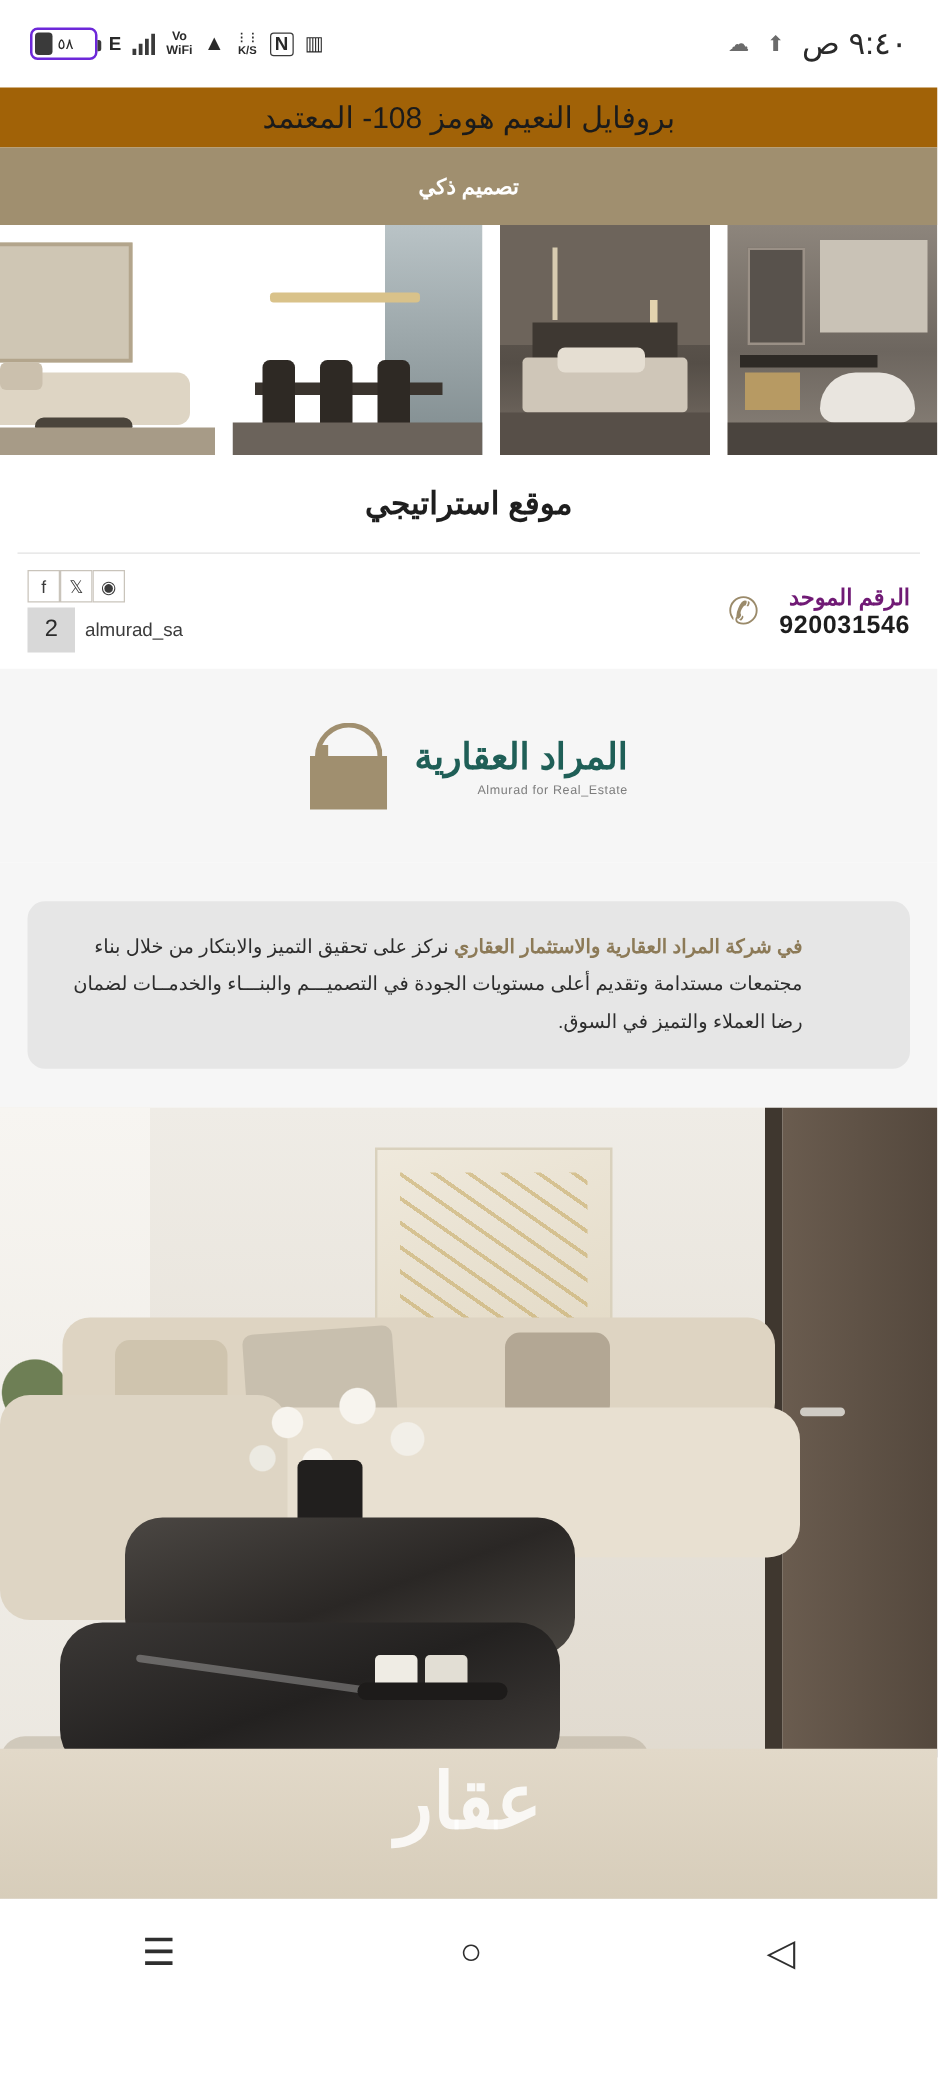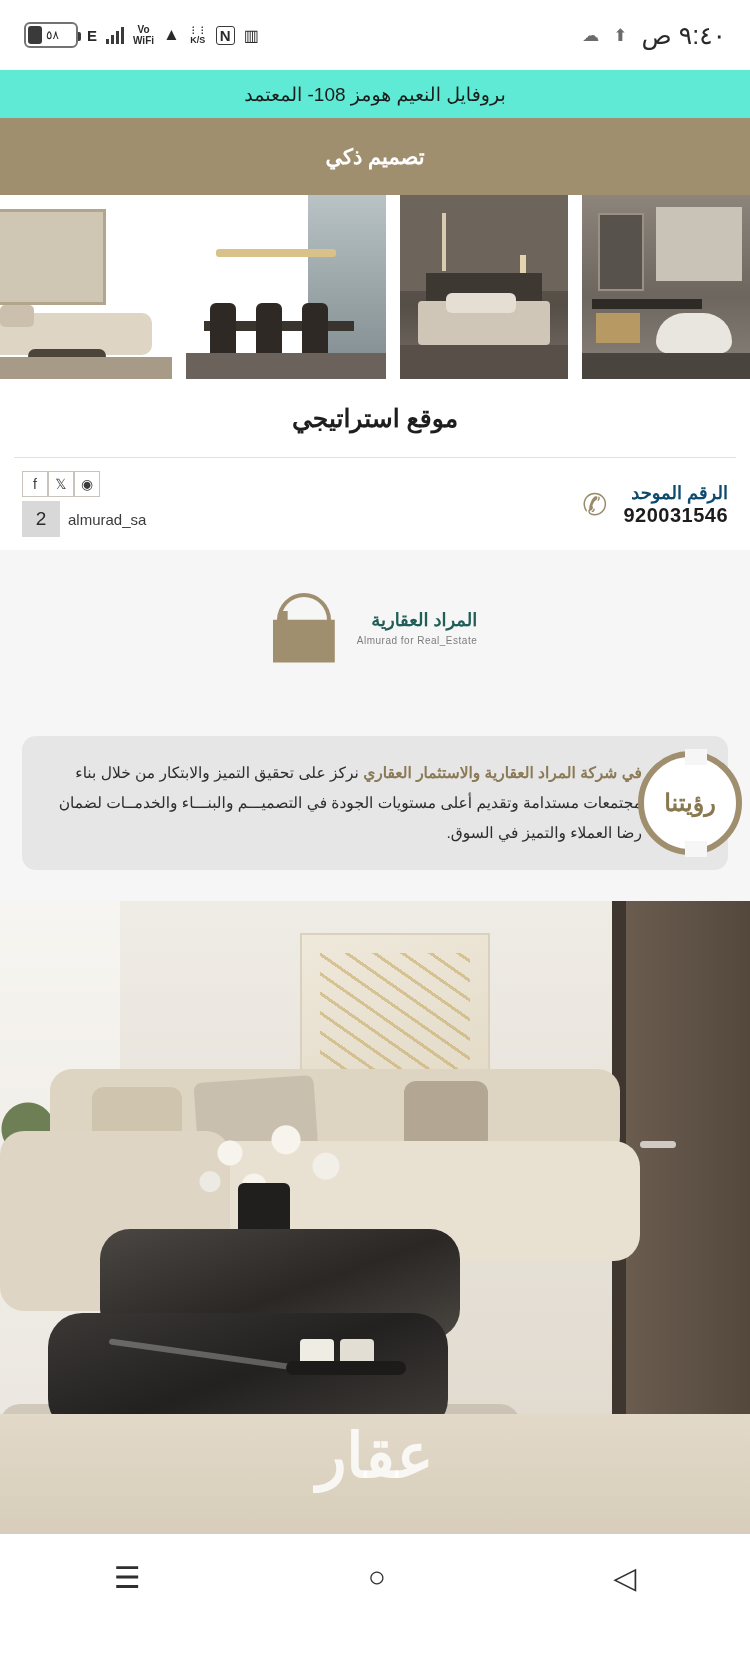--- a/index.html
+++ b/index.html
@@ -19,21 +19,21 @@
     align-items: center;
     justify-content: space-between;
     padding: 0 24px;
     color: #2a2a2a;
     direction: ltr;
   }
   .status-left { display: flex; align-items: center; gap: 9px; }
   .status-right { display: flex; align-items: center; gap: 14px; }
   .battery {
     width: 54px; height: 26px;
-    border: 2px solid #737373; border-radius: 6px;
+    border: 2px solid #6d28d9; border-radius: 6px;
     position: relative; display: flex; align-items: center;
     padding: 2px;
   }
   .battery:after {
     content: ""; position: absolute; right: -5px; top: 8px;
     width: 3px; height: 9px; background: #3a3a3a; border-radius: 0 2px 2px 0;
   }
   .battery .fill { width: 14px; height: 100%; background: #3a3a3a; border-radius: 3px; }
   .battery .pct { font-size: 12px; margin-left: 4px; letter-spacing: -0.5px; }
   .tiny { font-size: 15px; font-weight: bold; }
@@ -46,30 +46,30 @@
   .ks { font-size: 9px; line-height: 10px; text-align: center; font-weight: bold; }
   .nfc { font-size: 15px; font-weight: bold; border: 1.5px solid #3a3a3a; padding: 0 3px; border-radius: 3px;}
   .vib { font-size: 16px; }
   .clock { font-size: 25px; direction: rtl; }
   .cloud-ico, .upload-ico { font-size: 17px; color: #6b6b6b; }
 
   
   .page-title {
     height: 48px;
     display: flex; align-items: center; justify-content: center;
-    font-size: 19px; color: #1b1b1b;
-    background: #5eead4;
+    font-size: 24px; color: #1b1b1b;
+    background: #a16207;
   }
 
   
   .banner {
-    height: 77px;
+    height: 62px;
     background: #a08f6f;
     display: flex; align-items: center; justify-content: center;
-    color: #ffffff; font-size: 21px; font-weight: bold;
+    color: #ffffff; font-size: 17px; font-weight: bold;
     letter-spacing: 1px;
   }
 
   
   .gallery {
     height: 184px;
     display: flex; gap: 14px;
     background: #ffffff;
     overflow: hidden;
   }
@@ -121,21 +121,21 @@
   .divider { height: 1px; background: #e2e2e2; margin: 0 14px; }
 
   
   .contact-row {
     height: 92px;
     display: flex; align-items: center; justify-content: space-between;
     padding: 0 22px;
   }
   .phone-block { display: flex; align-items: center; gap: 16px; }
   .phone-text { text-align: right; }
-  .phone-label { font-size: 18px; font-weight: bold; color: #0c4a6e; }
+  .phone-label { font-size: 18px; font-weight: bold; color: #701a75; }
   .phone-number { font-size: 20px; font-weight: bold; color: #1d1d1d; letter-spacing: 0.5px; direction: ltr; }
   .phone-ico { font-size: 30px; color: #9a8a6a; }
 
   .social-block { direction: ltr; }
   .social-icons { display: flex; gap: 0; }
   .soc {
     width: 26px; height: 26px; border: 1px solid #c9c4bb;
     display: flex; align-items: center; justify-content: center;
     font-size: 14px; color: #3b3b3b; background: #fff;
   }
@@ -147,21 +147,21 @@
   }
   .handle { font-size: 15px; color: #3a3a3a; }
 
   
   .brand-block {
     height: 155px; background: #f6f6f6;
     display: flex; align-items: center; justify-content: center; gap: 22px;
     position: relative; overflow: hidden;
   }
   .brand-text { text-align: right; }
-  .brand-ar { font-size: 18px; font-weight: bold; color: #1f5f57; letter-spacing: 0.5px; }
+  .brand-ar { font-size: 29px; font-weight: bold; color: #1f5f57; letter-spacing: 0.5px; }
   .brand-en { font-size: 10px; color: #7d7d7d; letter-spacing: 0.5px; margin-top: 4px; }
   .brand-mark { width: 62px; height: 70px; position: relative; }
   .brand-mark .tower {
     position: absolute; bottom: 0; width: 100%; height: 52px;
     background: #a08f6f;
     clip-path: polygon(0 18%,12% 18%,12% 0,24% 0,24% 18%,100% 18%,100% 100%,0 100%);
   }
   .brand-mark .arc {
     position:absolute; top:0; left:4px; width:54px; height:34px;
     border: 4px solid #a08f6f; border-bottom: none; border-radius: 28px 28px 0 0;
@@ -388,21 +388,20 @@
     <span class="tower"></span>
   </div>
 </div>
 
 <div class="vision-block">
   <div class="vision-card">
     <p class="vision-text">
       <b>في شركة المراد العقارية والاستثمار العقاري</b><span> نركز على تحقيق التميز والابتكار من خلال بناء مجتمعات مستدامة وتقديم أعلى مستويات الجودة في التصميـــم والبنـــاء والخدمــات لضمان رضا العملاء والتميز في السوق.</span>
     </p>
   </div>
-  <div class="vision-badge">رؤيتنا</div>
 </div>
 
 <div class="hero">
   <span class="wall-left"></span>
   <span class="plant"></span>
   <span class="doorframe"></span>
   <span class="door">
       <span class="handle"></span>
     </span>
   <span class="art"></span>

